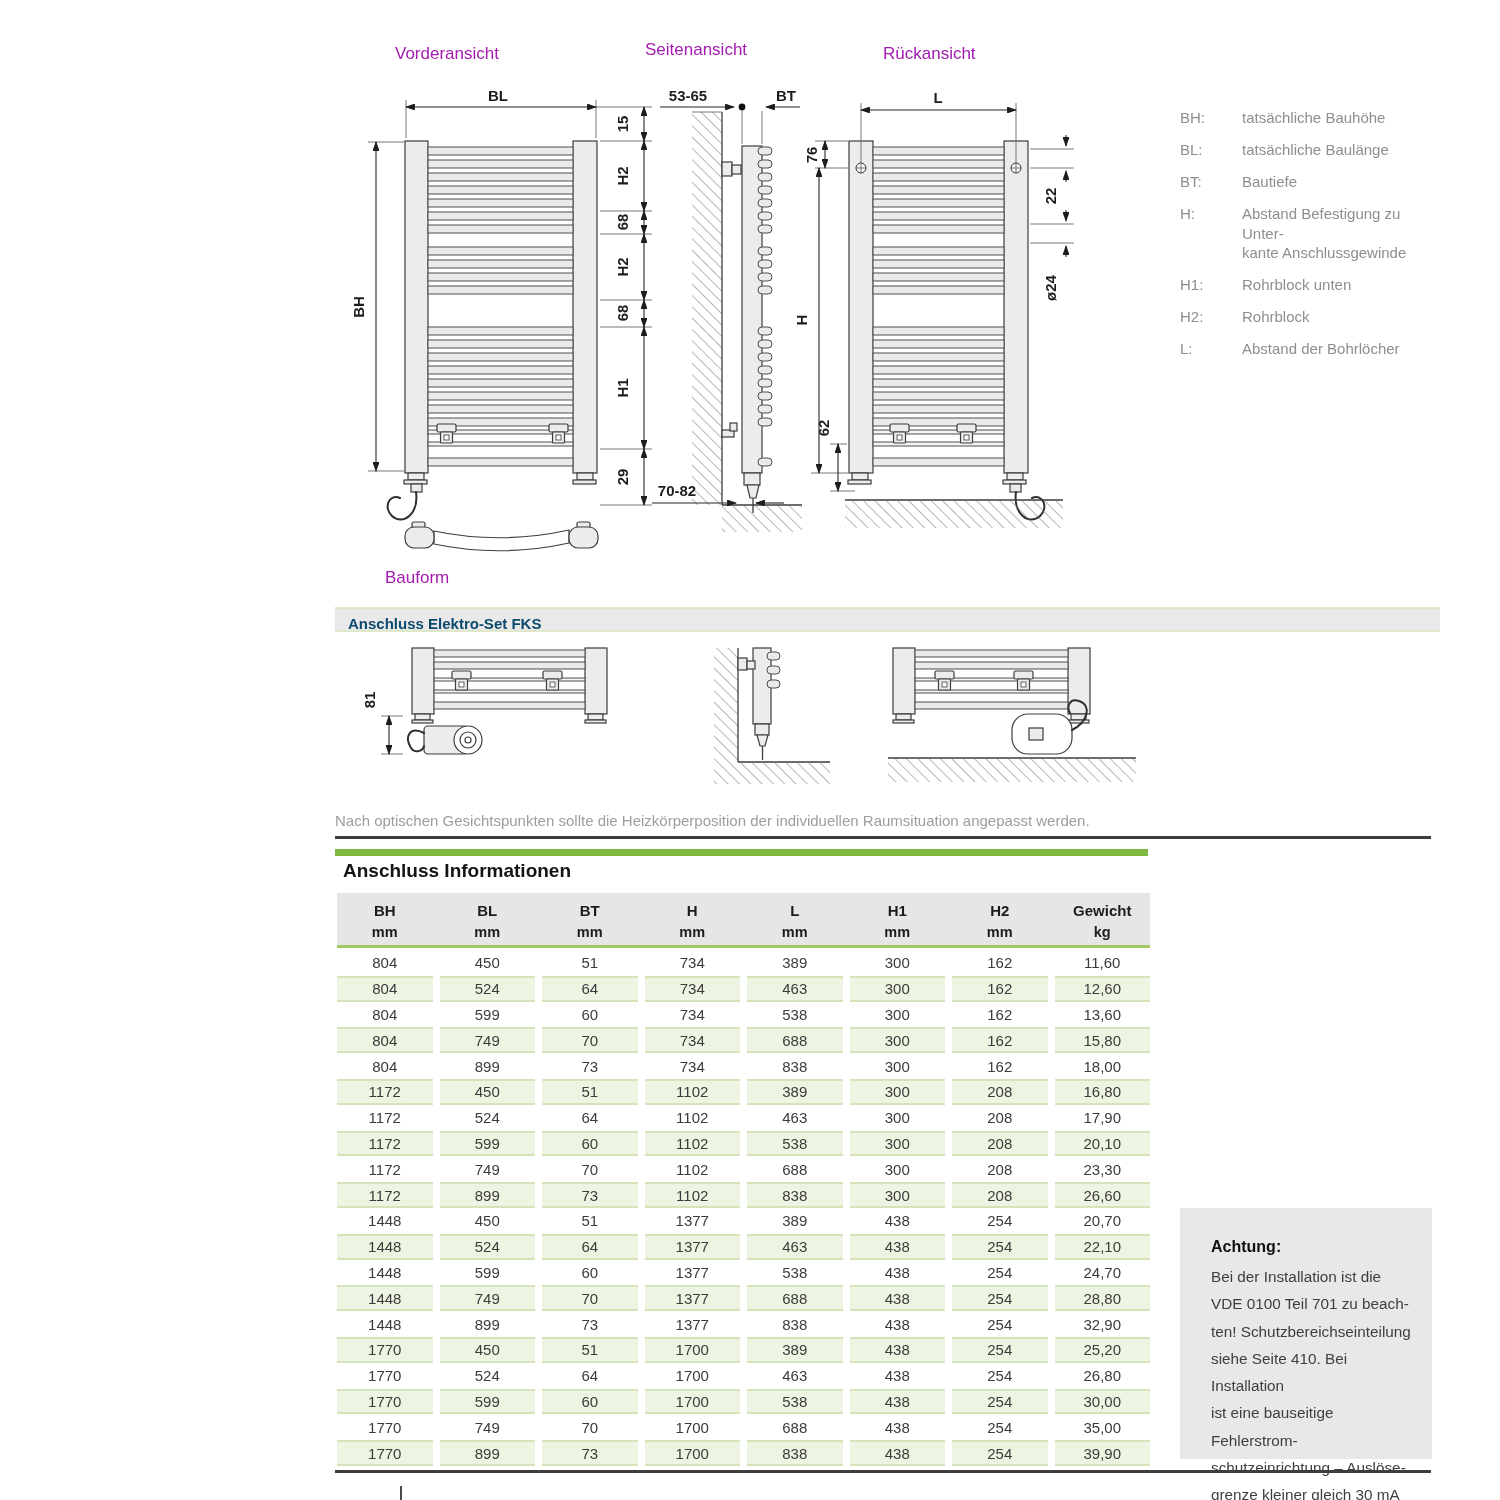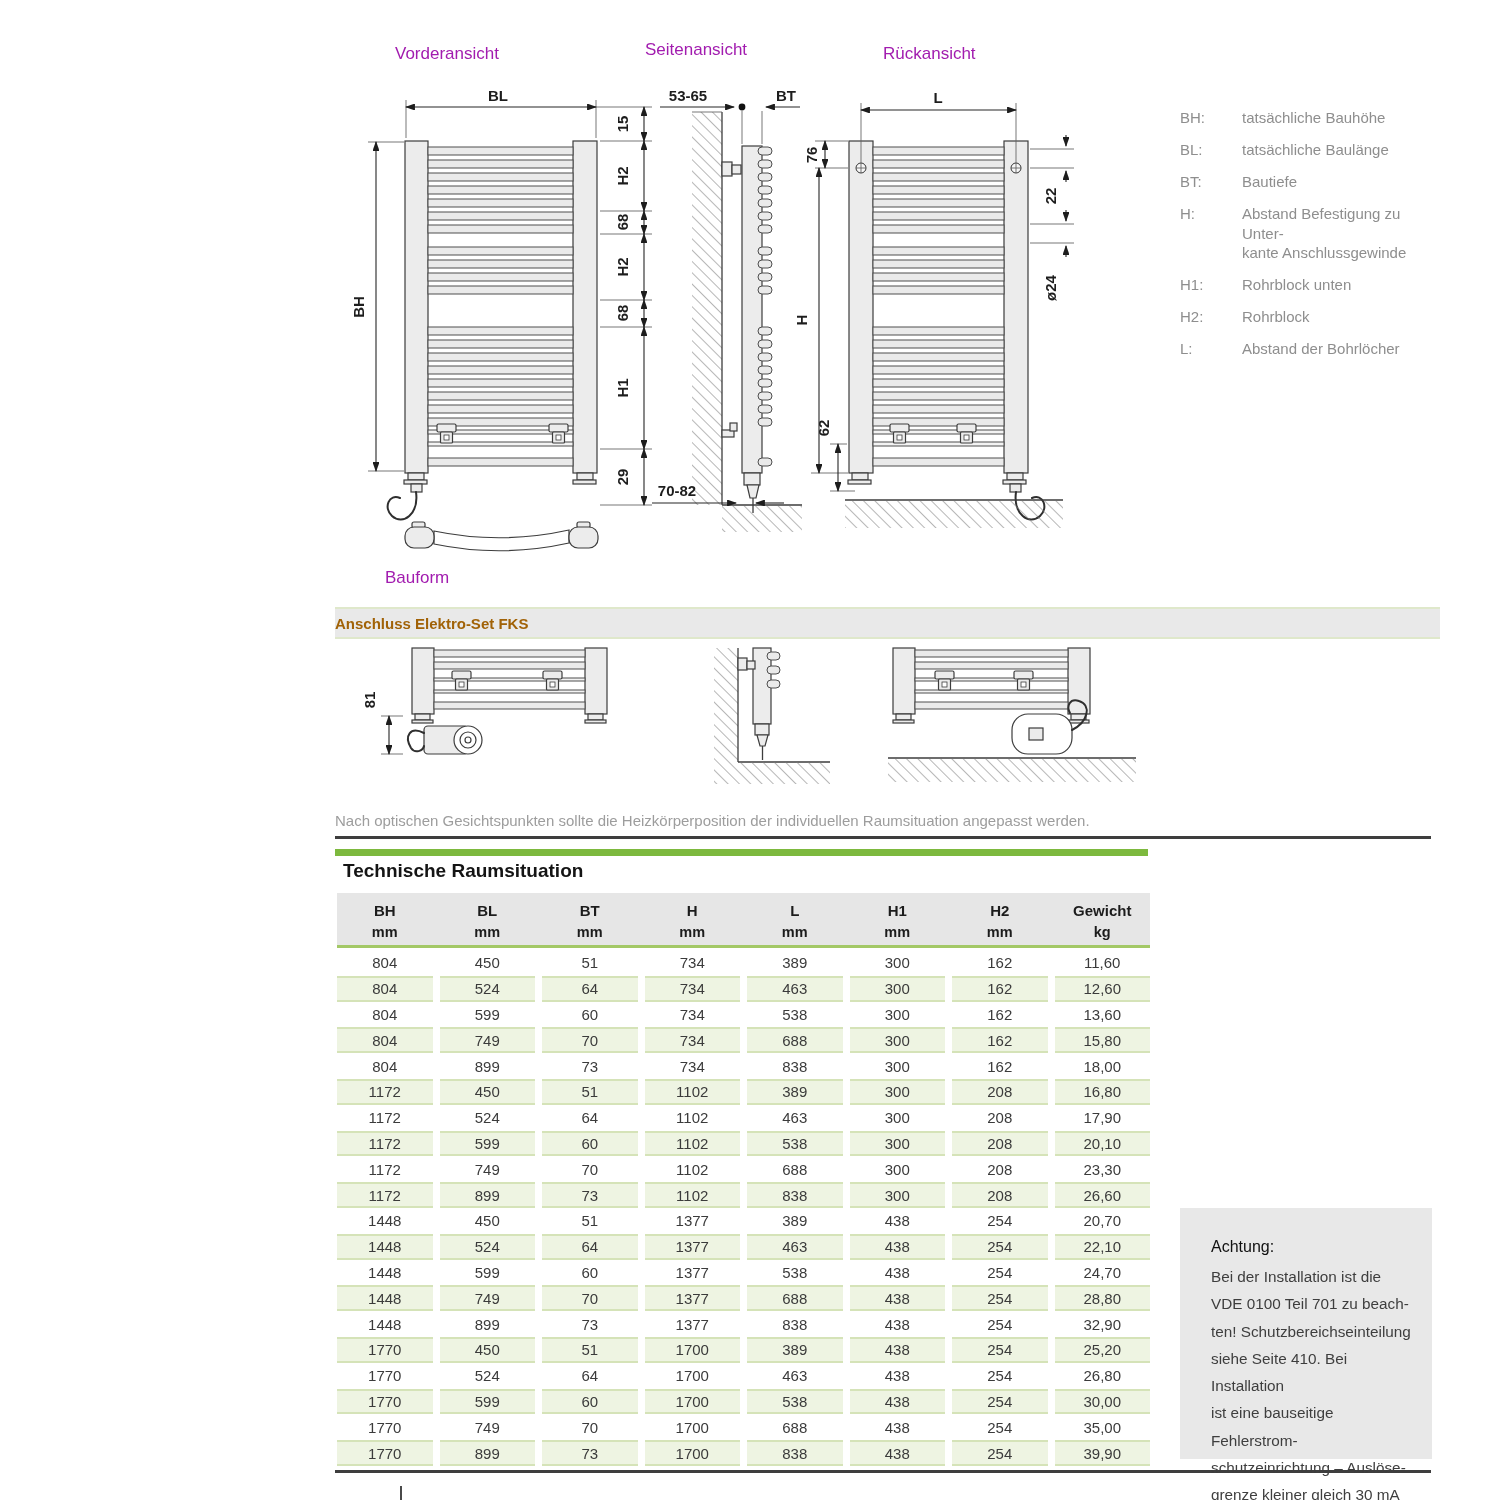--- a/index.html
+++ b/index.html
@@ -15,44 +15,44 @@
   }
   *{margin:0;padding:0;box-sizing:border-box;}
   html,body{width:1500px;height:1500px;background:#fff;
     font-family:"Liberation Sans", sans-serif;}
   .view-title{position:absolute;width:180px;text-align:left;font-size:17px;color:#a21caf;}
   
   .legend{position:absolute;left:1180px;top:88px;width:265px;display:flex;flex-direction:column;gap:12.5px;margin-top:20px;}
   .legend-row{display:grid;grid-template-columns:62px 1fr;font-size:15px;color:#8e8e8e;line-height:19.5px;}
   .legend-row .v{white-space:pre-line;}
   
-  .strip{position:absolute;left:335px;top:607px;width:1105px;height:32px;background:var(--strip-gray);
+  .strip{position:absolute;left:335px;top:607px;width:1105px;height:25px;background:var(--strip-gray);
     border-top:2px solid var(--strip-border);border-bottom:2px solid var(--strip-border);
-    font-size:15px;font-weight:bold;color:#a16207;line-height:29px;padding-left:0;}
+    font-size:15px;font-weight:bold;color:#0c4a6e;line-height:29px;padding-left:13px;}
   .note{position:absolute;left:335px;top:812px;width:1000px;font-size:15px;color:#9d9d9d;}
   .rule-dark{position:absolute;left:335px;top:836px;width:1096px;height:3px;background:var(--rule-dark);}
   
   .green-bar{position:absolute;left:335px;top:849px;width:813px;height:7px;background:var(--accent-green);}
   .table-title{position:absolute;left:343px;top:860px;font-size:19px;font-weight:bold;color:#141414;}
   .ttable{position:absolute;left:337px;top:893px;width:813px;}
   .thead{display:grid;grid-template-columns:repeat(8,1fr);column-gap:7px;height:55px;
     background:var(--header-gray);border-bottom:3px solid var(--table-green-line);}
   .hcell{text-align:center;padding-top:8px;}
   .hlabel{font-size:15px;font-weight:bold;color:#1c1c1c;line-height:20px;}
   .hunit{font-size:14.5px;font-weight:bold;color:#1c1c1c;line-height:22px;}
   .tbody{margin-top:2px;}
   .trow{display:grid;grid-template-columns:repeat(8,1fr);column-gap:7px;height:25.8px;}
   .tcell{display:flex;align-items:center;justify-content:center;font-size:15px;color:#3b3b3b;}
   .trow.shaded .tcell{background:var(--row-green);
     border-top:2px solid var(--row-border);border-bottom:2px solid var(--row-border);}
   .table-bottom-rule{position:absolute;left:335px;top:1470px;width:1096px;height:3px;background:var(--rule-dark);}
   
   .achtung{position:absolute;left:1180px;top:1208px;width:252px;height:251px;background:var(--box-gray);
     padding:30px 18px 0 31px;}
-  .achtung .t{font-size:16px;font-weight:normal;color:#111;margin-bottom:7px;}
+  .achtung .t{font-size:16px;font-weight:bold;color:#111;margin-bottom:7px;}
   .achtung .l{font-size:15.3px;color:#3e3e3e;line-height:27.3px;}
   .cut-tick{position:absolute;left:400px;top:1486px;width:2px;height:14px;background:#4a4a4a;}
   
   svg{position:absolute;overflow:visible;}
   .part{fill:#ececec;stroke:#3d3d3d;stroke-width:1.2;}
   .white-part{fill:#ffffff;stroke:#3d3d3d;stroke-width:1.2;}
   .tube{fill:#eaeaea;stroke:#4e4e4e;stroke-width:1;}
   .railf{fill:#f3f3f3;stroke:#4e4e4e;stroke-width:1;}
   .ln{stroke:#3d3d3d;stroke-width:1.3;fill:none;}
   .thin{stroke:#5f5f5f;stroke-width:0.85;fill:none;}
@@ -393,21 +393,21 @@
     <path class="cable" d="M1072,730 C1088,722 1092,705 1079,701 C1070,698 1066,706 1070,713"></path>
     <line class="ln" x1="888" y1="758" x2="1136" y2="758"></line>
     <rect x="888" y="759" width="248" height="23" fill="url(#ht)"></rect>
   </g>
 </svg>
 
 <div class="note">Nach optischen Gesichtspunkten sollte die Heizkörperposition der individuellen Raumsituation angepasst werden.</div>
 <div class="rule-dark"></div>
 
 <div class="green-bar"></div>
-<div class="table-title">Technische Raumsituation</div>
+<div class="table-title">Anschluss Informationen</div>
 <div class="ttable">
   <div class="thead">
       <div class="hcell">
         <div class="hlabel">BH</div>
         <div class="hunit">mm</div>
       </div>
       <div class="hcell">
         <div class="hlabel">BL</div>
         <div class="hunit">mm</div>
       </div>

